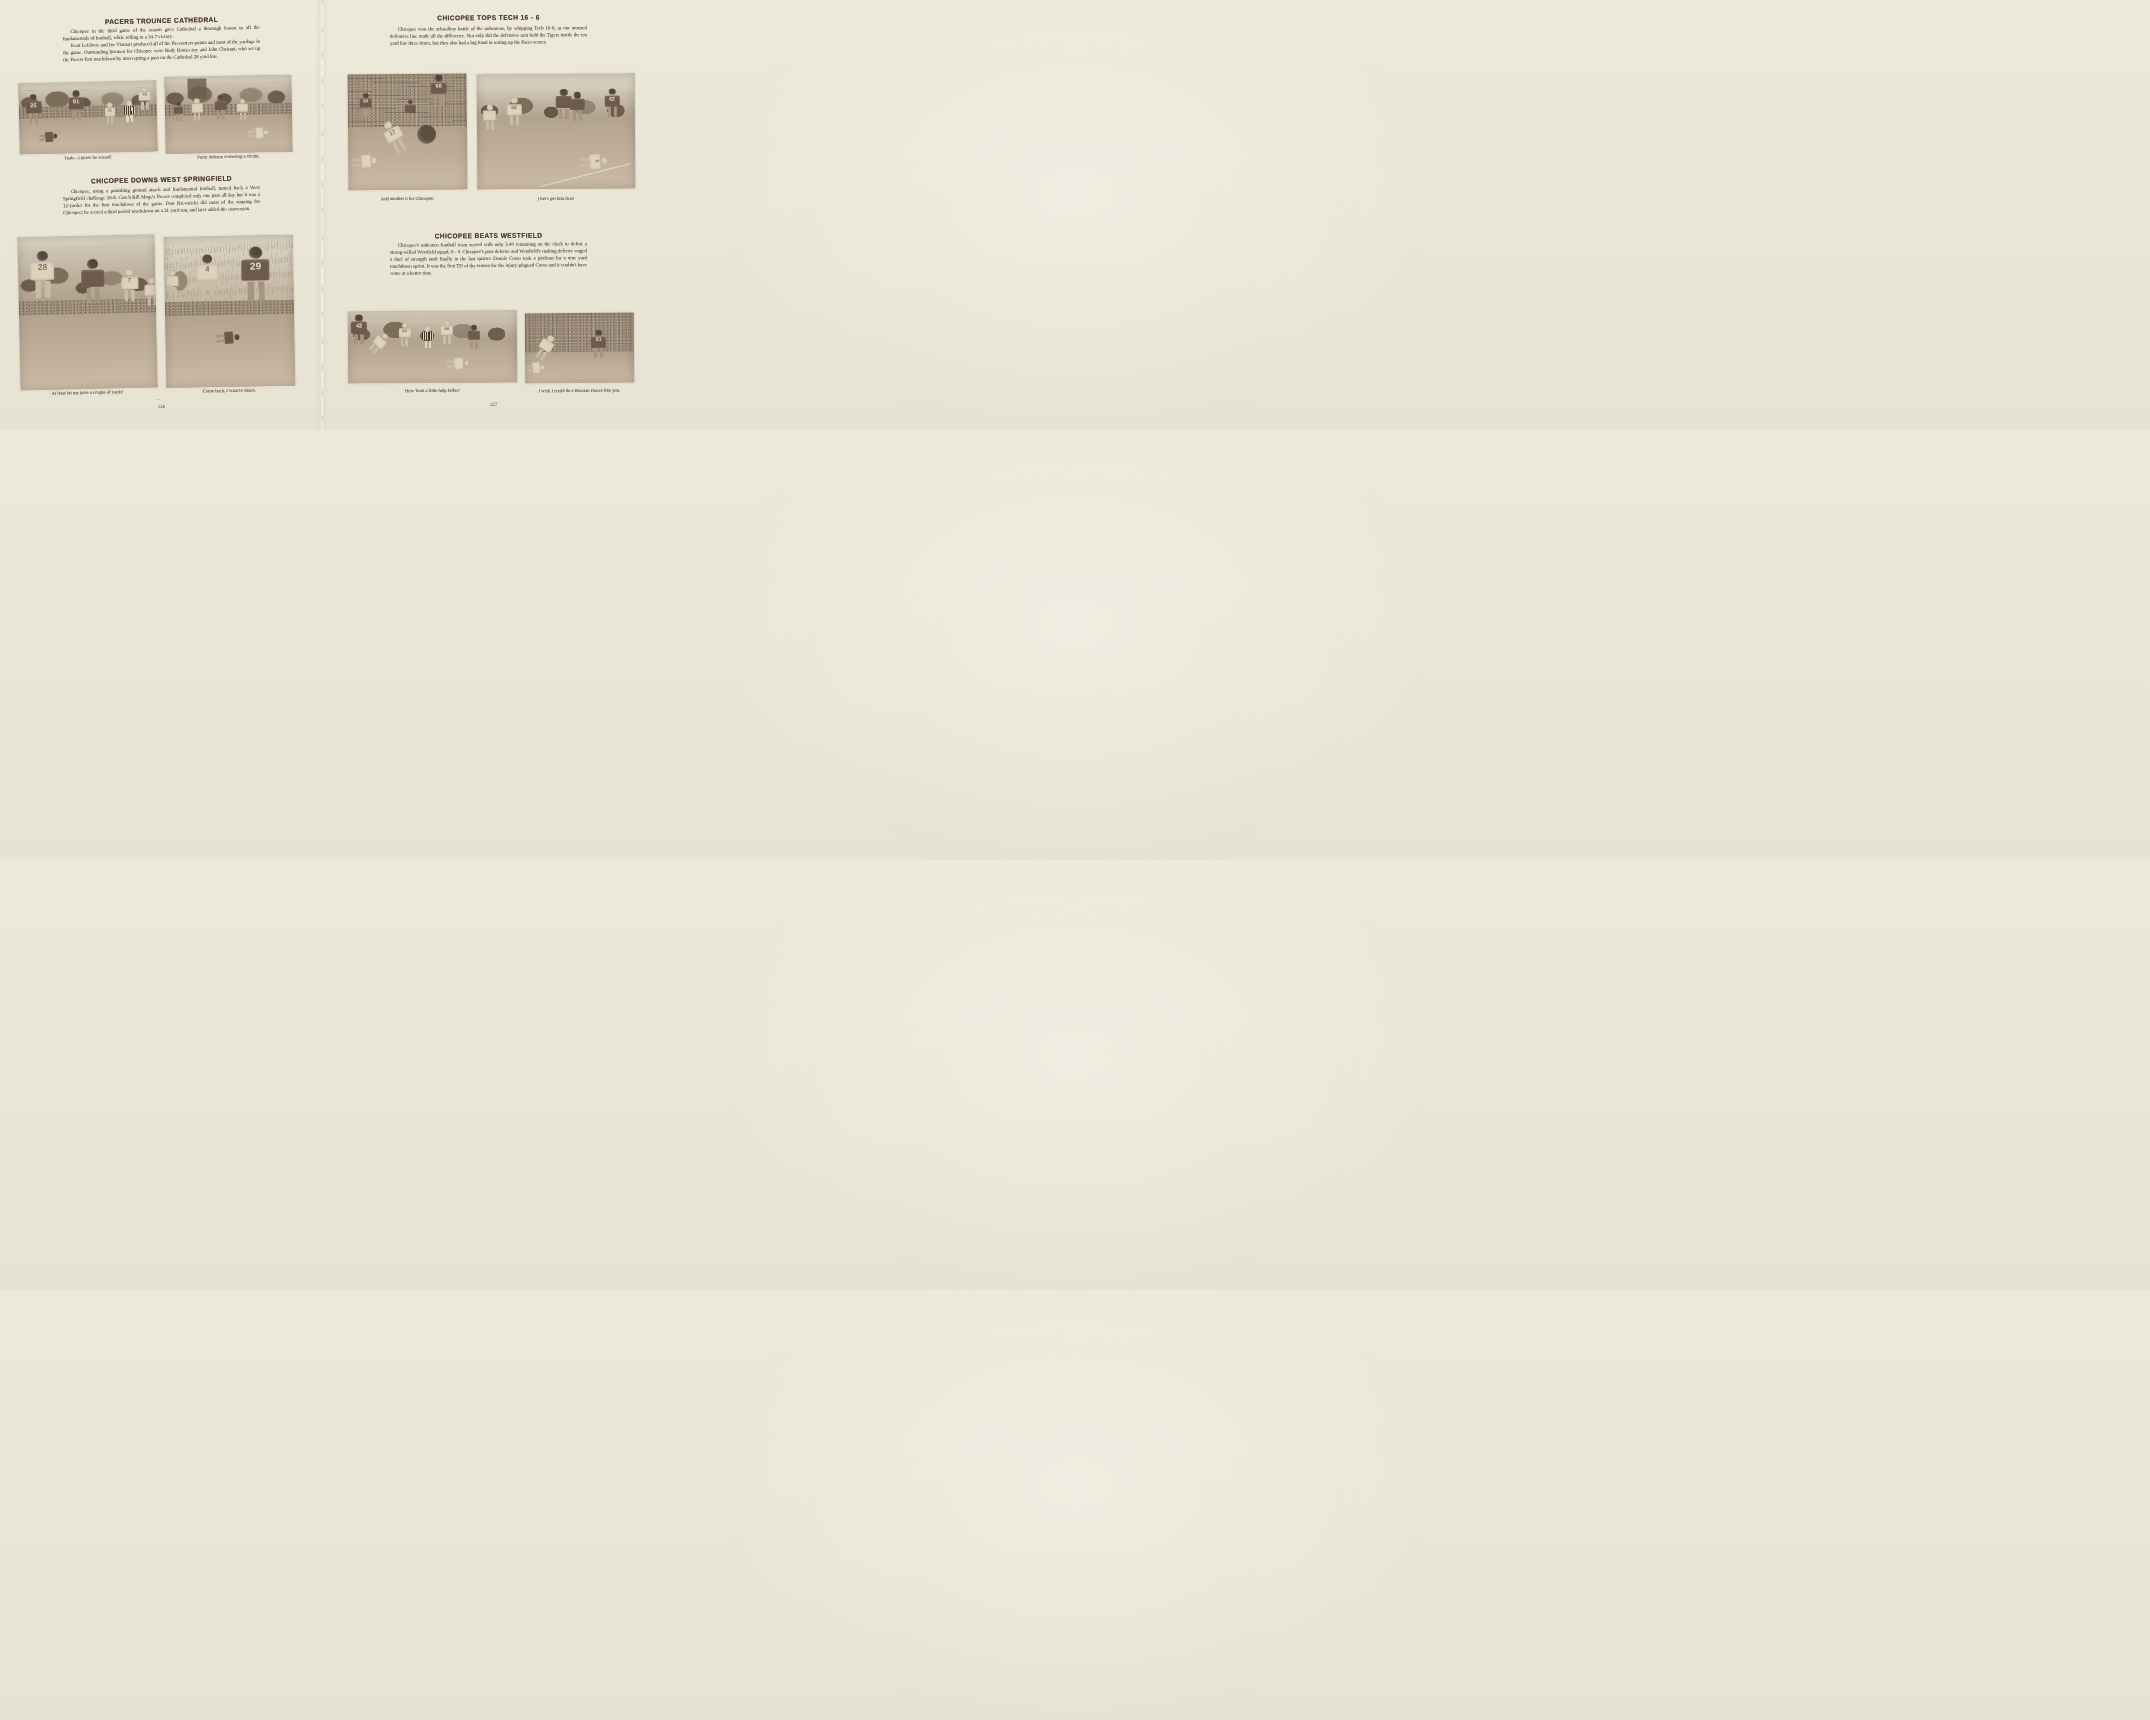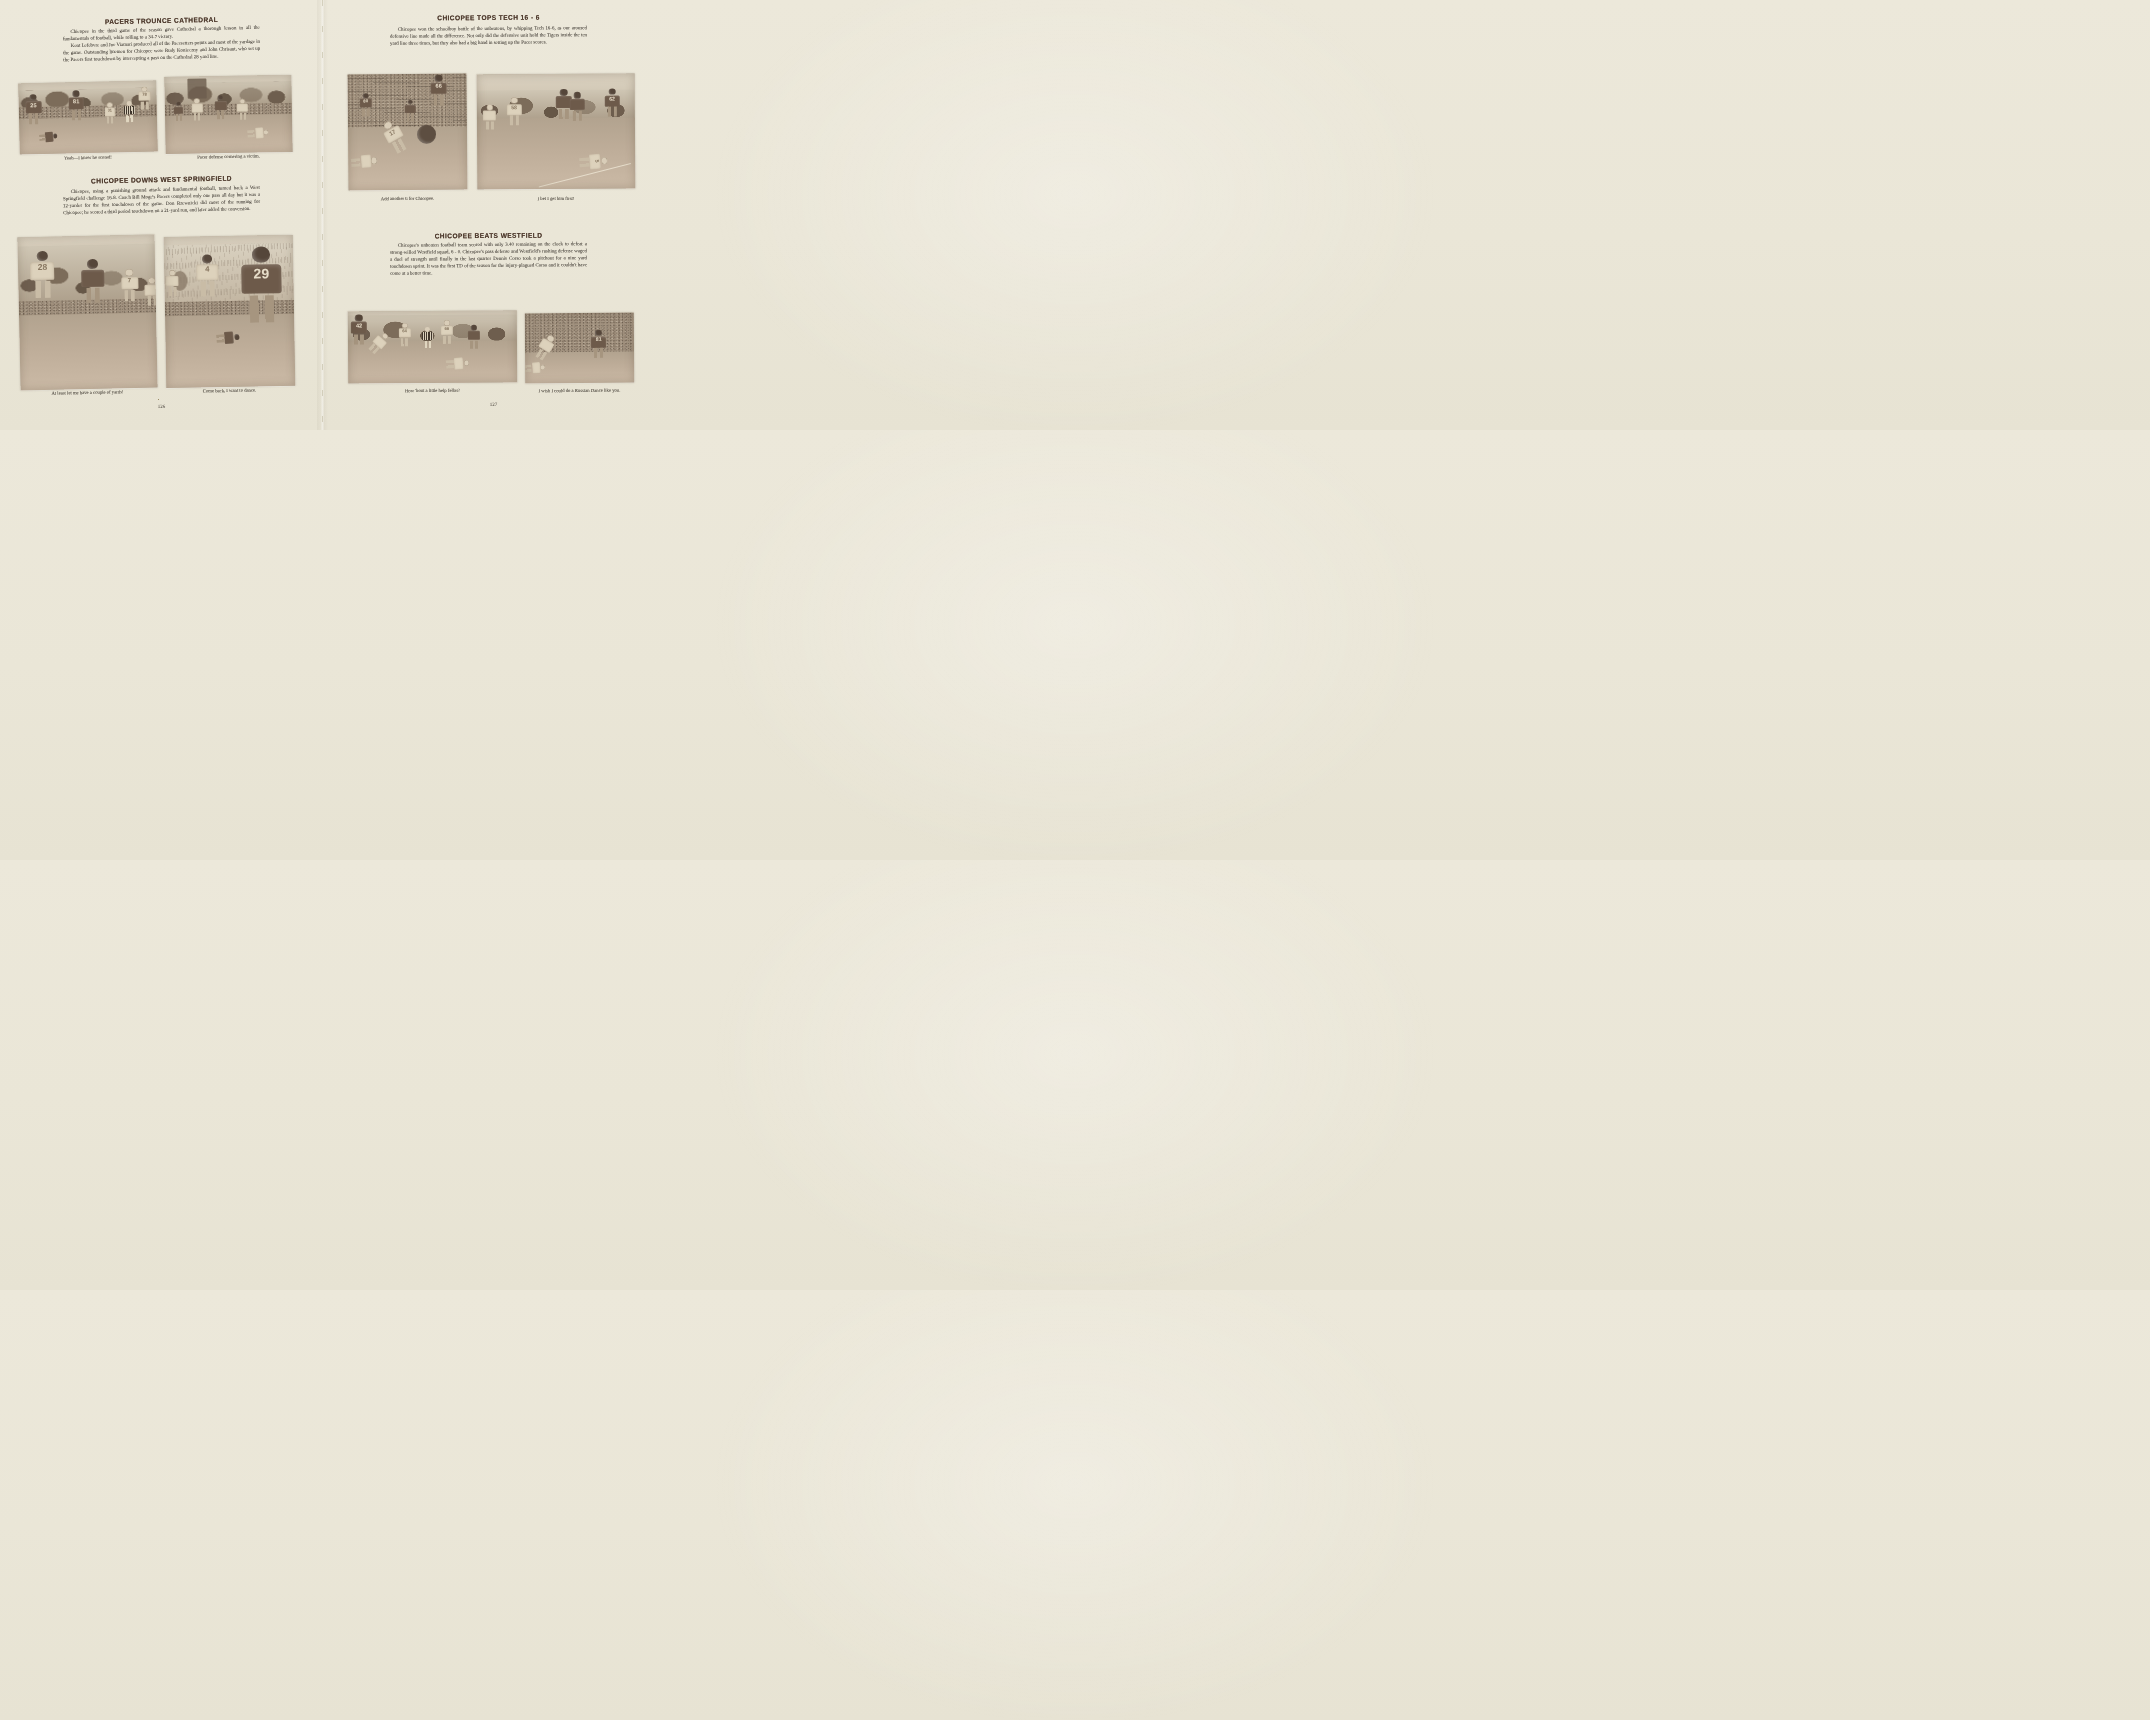--- a/index.html
+++ b/index.html
@@ -221,21 +221,21 @@
       <div class="band crowd" style="top:43%;height:10%"></div>
       <div class="band field" style="top:52%;height:48%"></div>
       <div class="pl light" style="left:1%;top:22%;font-size:4.7px">
         <i class="hm"></i>
           <b class="tr">&nbsp;</b>
       </div>
       <div class="pl light dkhm" style="left:25%;top:12%;font-size:7.7px">
         <i class="hm"></i>
         <b class="tr">4</b>
       </div>
-      <div class="pl dark" style="left:60%;top:7%;font-size:14px">
+      <div class="pl dark" style="left:60%;top:7%;font-size:10px">
         <i class="hm"></i>
         <b class="tr">29</b>
       </div>
       <div class="pl dark lying" style="left:42%;top:58%;font-size:4.3px">
         <i class="hm"></i>
           <b class="tr">&nbsp;</b>
       </div>
     </figure>
     <figcaption class="cap" style="left:165px;top:388px;width:129px;--tilt:-1deg">Come back, I want to dance.</figcaption>
 

